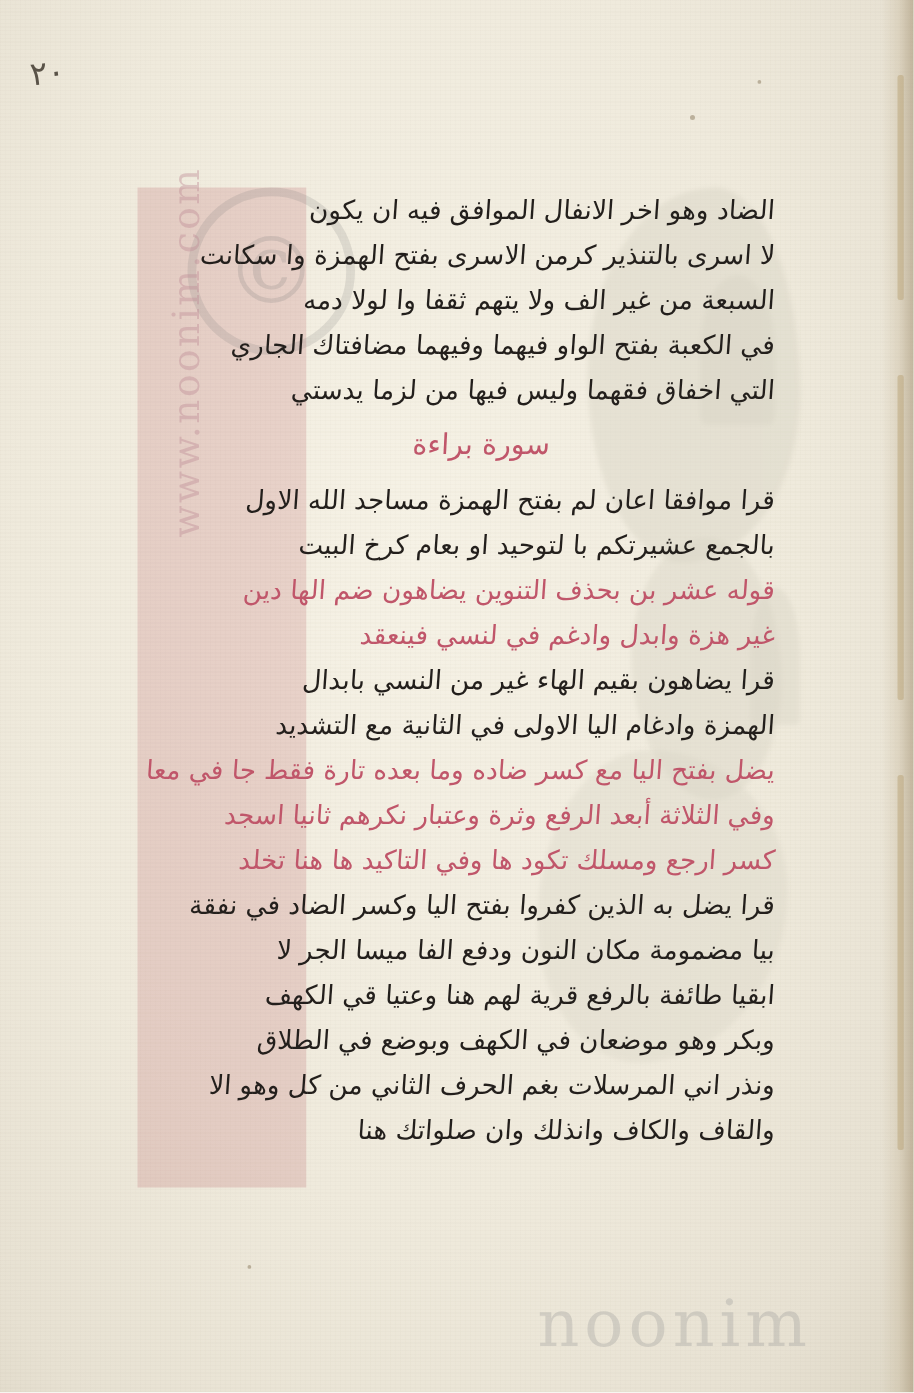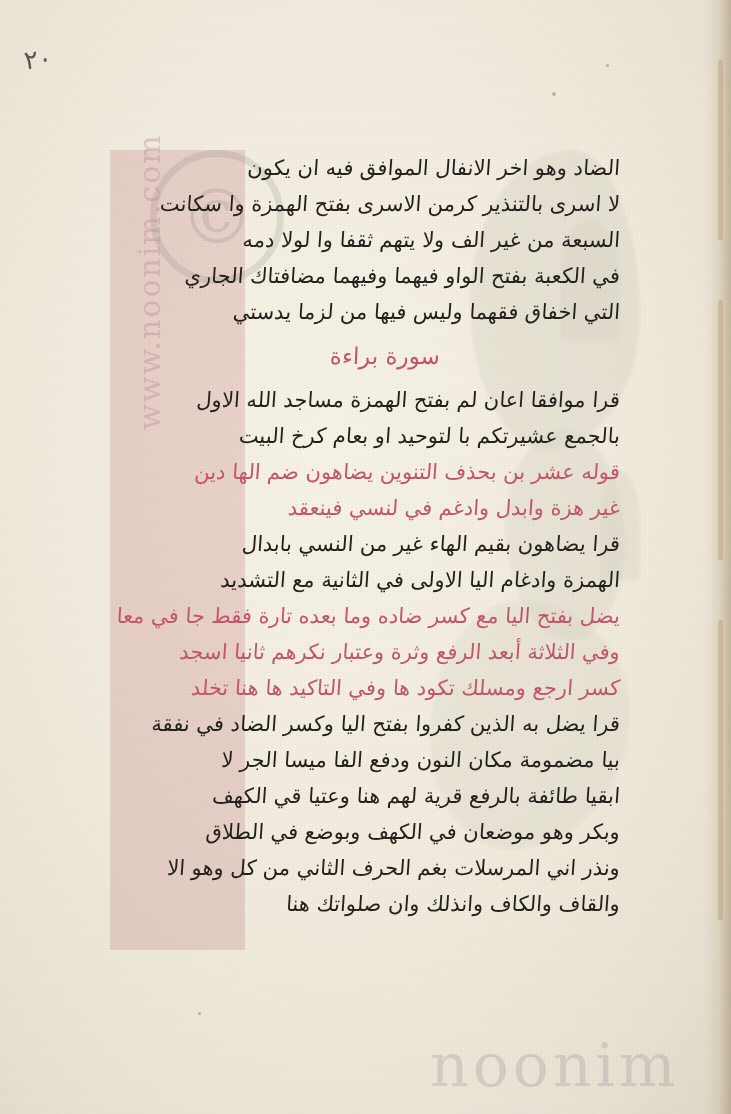--- a/index.html
+++ b/index.html
@@ -95,21 +95,21 @@
     color: rgba(190,140,150,0.42);
     font-size: 30px;
     letter-spacing: 2px;
     font-family: "DejaVu Serif", serif;
     white-space: nowrap;
   }
   .wm-bottom {
     position: absolute;
     left: 430px;
     top: 1030px;
-    font-size: 60px;
+    font-size: 52px;
     letter-spacing: 4px;
     color: rgba(150,150,150,0.30);
     font-family: "DejaVu Serif", serif;
     white-space: nowrap;
   }
 
   
   .folio {
     position: absolute;
     left: 24px;

